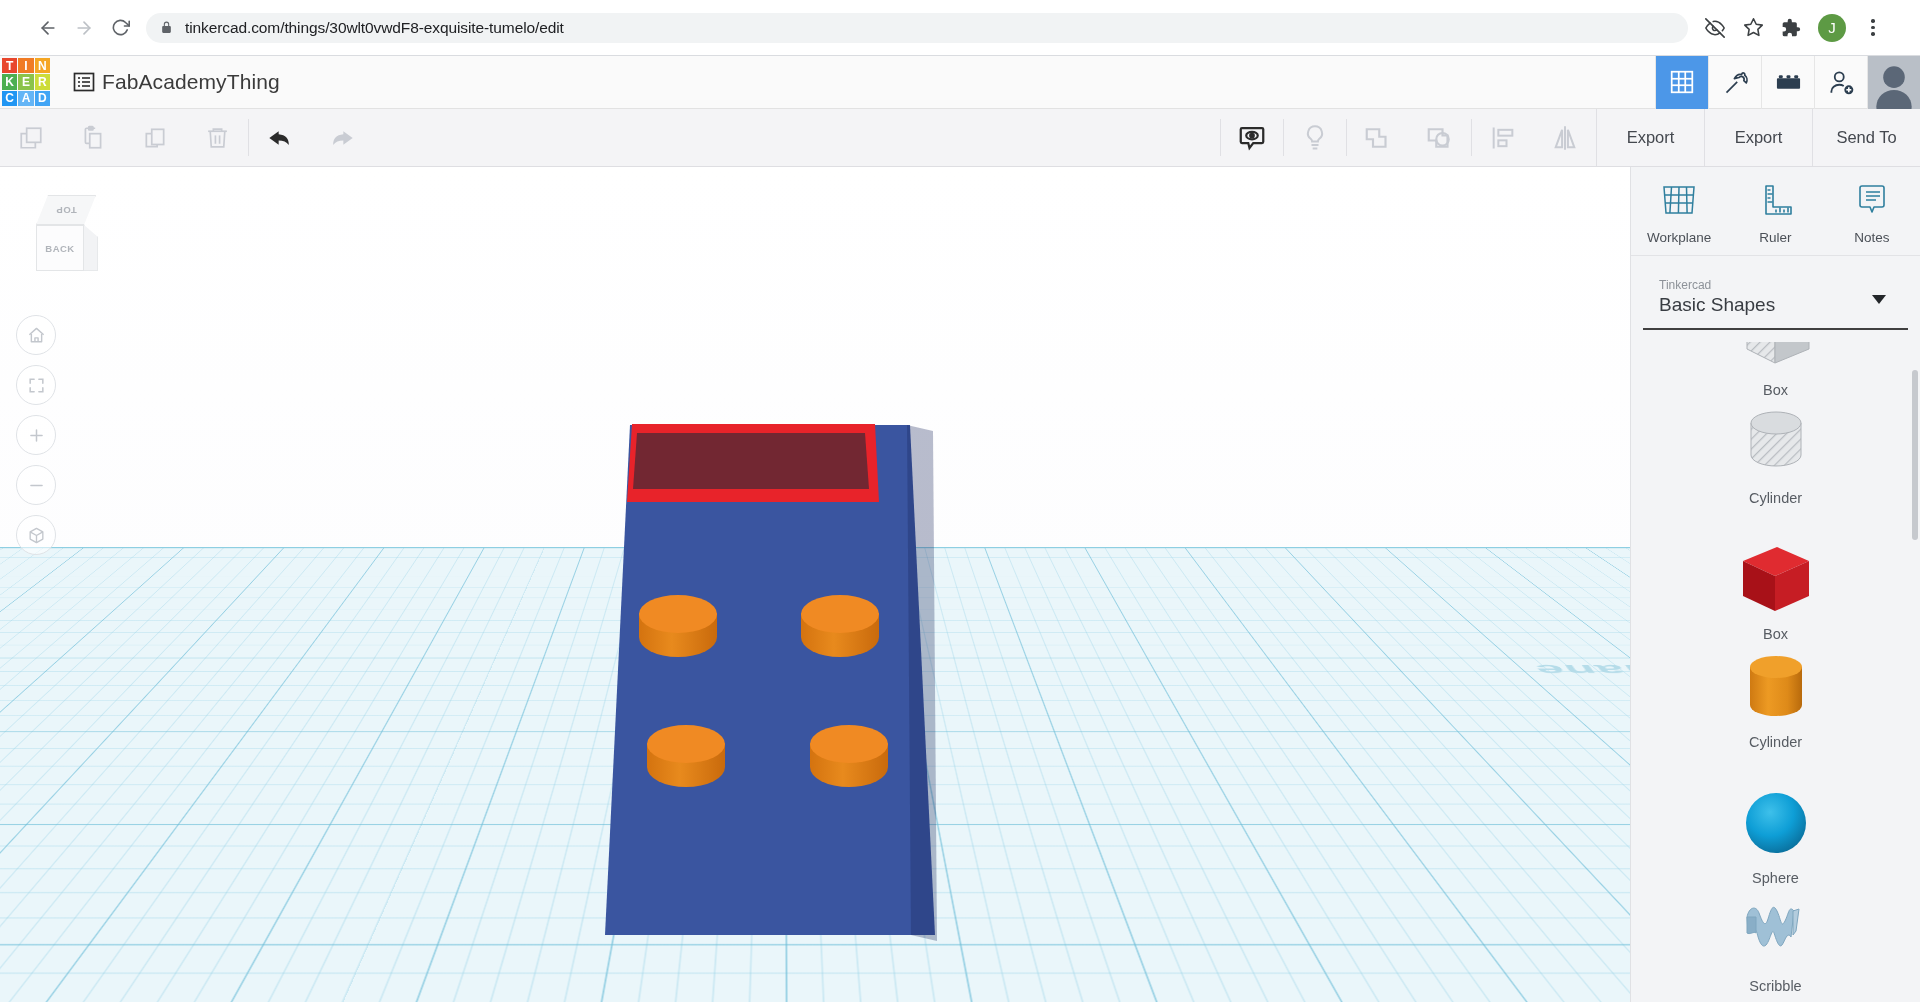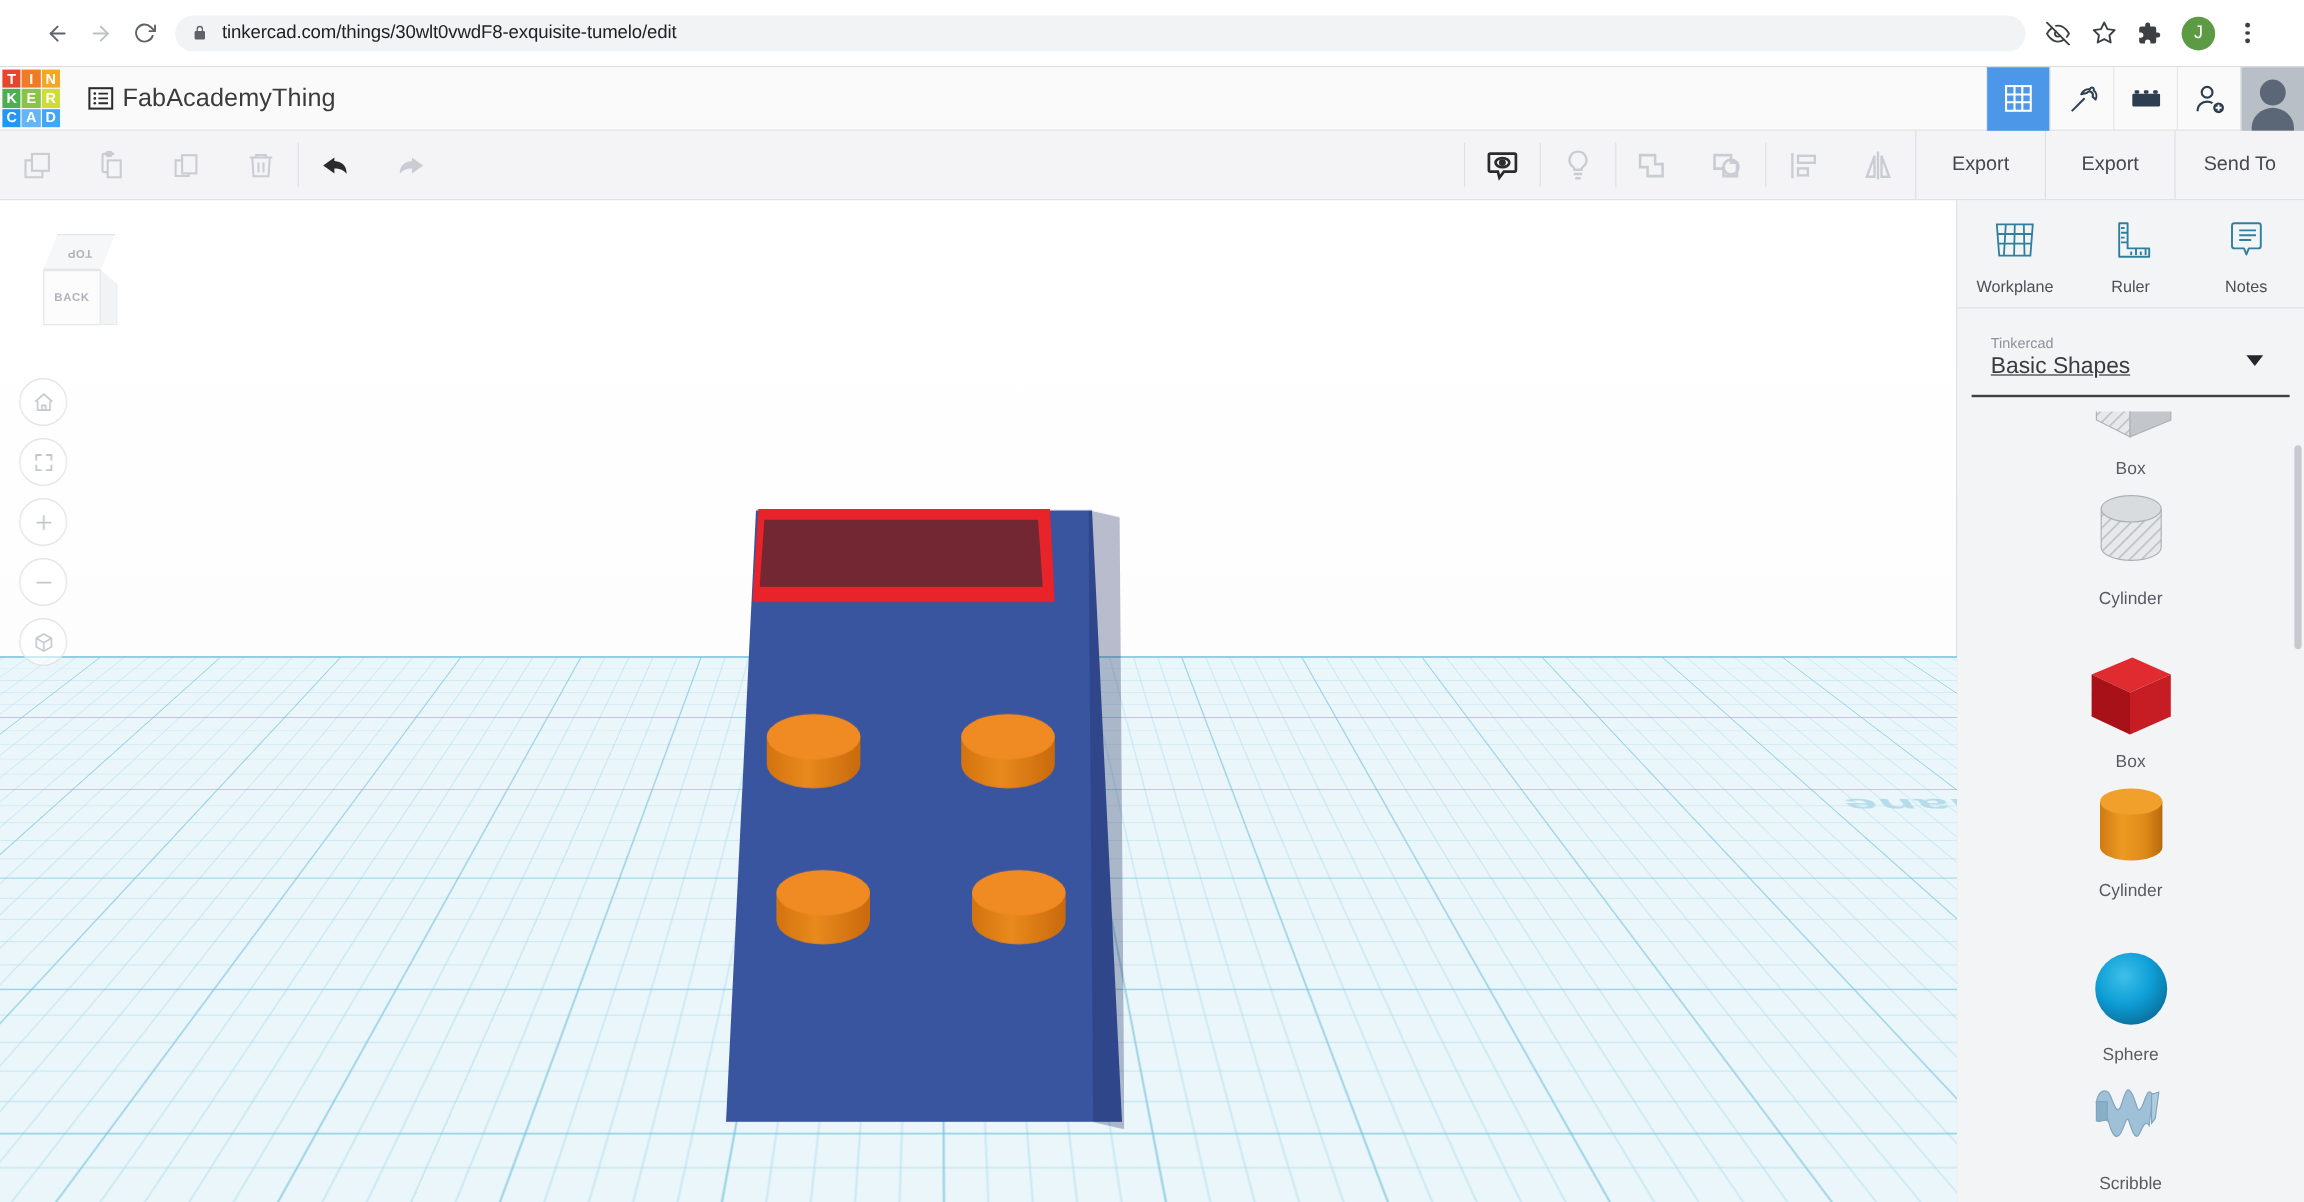--- a/index.html
+++ b/index.html
@@ -288,21 +288,21 @@
     flex: 1; display: flex; flex-direction: column;
     align-items: center; gap: 7px;
   }
   .sb-tool .lbl { font-size: 13.5px; color: #4b5057; }
   .sb-select {
     margin: 12px; padding: 10px 16px 12px;
     border-bottom: 2px solid #404040;
     position: relative; background: #f3f4f6;
   }
   .sb-select .cat { font-size: 12px; color: #8d9299; }
-  .sb-select .val { font-size: 19px; color: #383c42; margin-top: 2px; text-decoration: underline; }
+  .sb-select .val { font-size: 19px; color: #383c42; margin-top: 2px; }
   .sb-caret {
     position: absolute; right: 22px; top: 50%; margin-top: -3px;
     width: 0; height: 0;
     border-left: 7px solid transparent; border-right: 7px solid transparent;
     border-top: 9px solid #23262a;
   }
   .shape-grid {
     flex: 1; overflow: hidden; position: relative;
     padding: 0 6px;
   }

